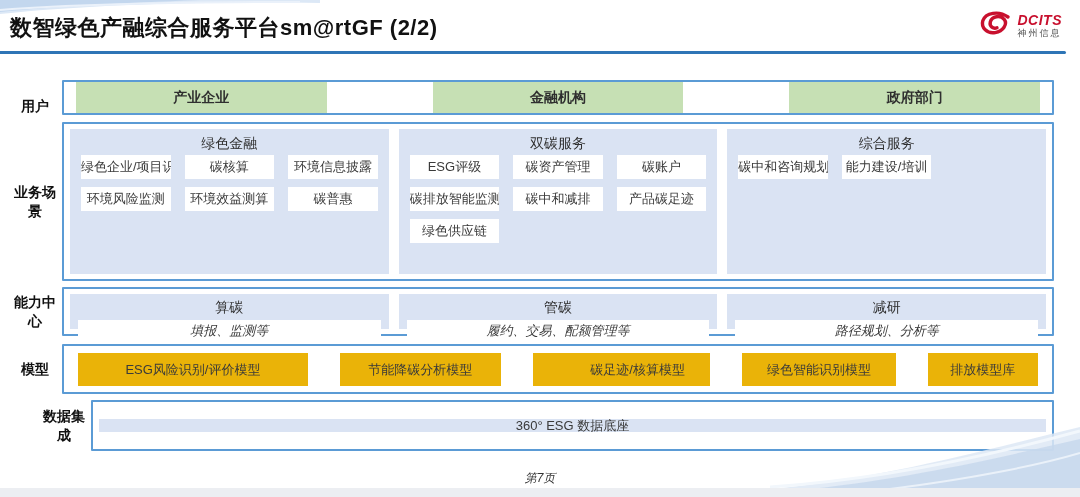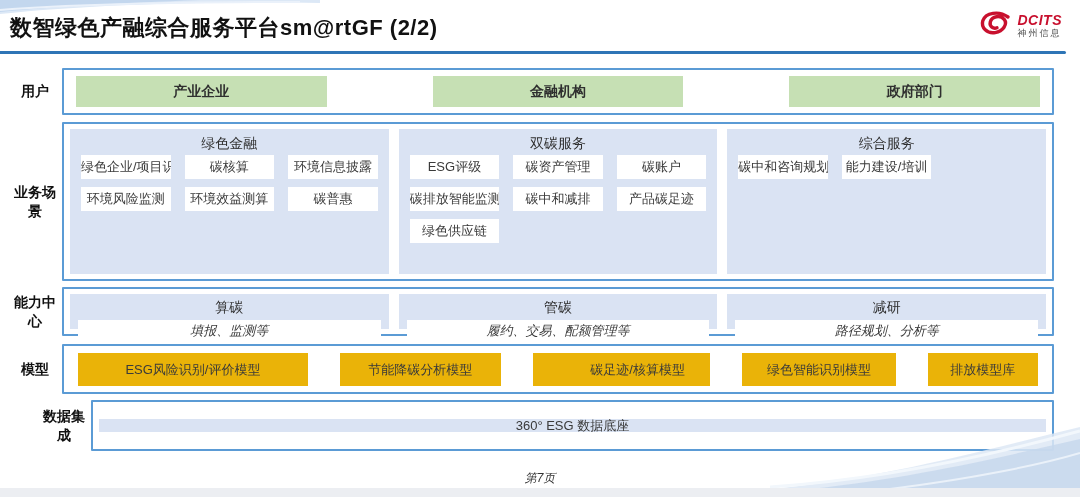--- a/index.html
+++ b/index.html
@@ -31,21 +31,21 @@
   .row { display:flex; align-items:stretch; }
   .row-label {
     width:54px; flex:0 0 54px; display:flex; align-items:center; justify-content:center;
     text-align:center; font-weight:bold; font-size:14px; color:#111; line-height:1.3;
   }
   .container {
     flex:1; border:2px solid #5b9bd5; background:#fff; border-radius:1px;
   }
 
   
-  .r-users { height:47px; margin-bottom:7px; }
+  .r-users { height:47px; margin-bottom:7px;align-items:flex-end; }
   .users-box { display:flex; align-items:center; justify-content:space-between; padding:0 12px; }
   .green-box {
     width:26%; height:31px; background:#c6e0b4;
     display:flex; align-items:center; justify-content:center;
     font-size:14px; font-weight:600; color:#2f2f2f;
   }
 
   
   .r-scen { height:159px; margin-bottom:6px; }
   .scen-box { display:flex; gap:10px; padding:5px 6px; }

